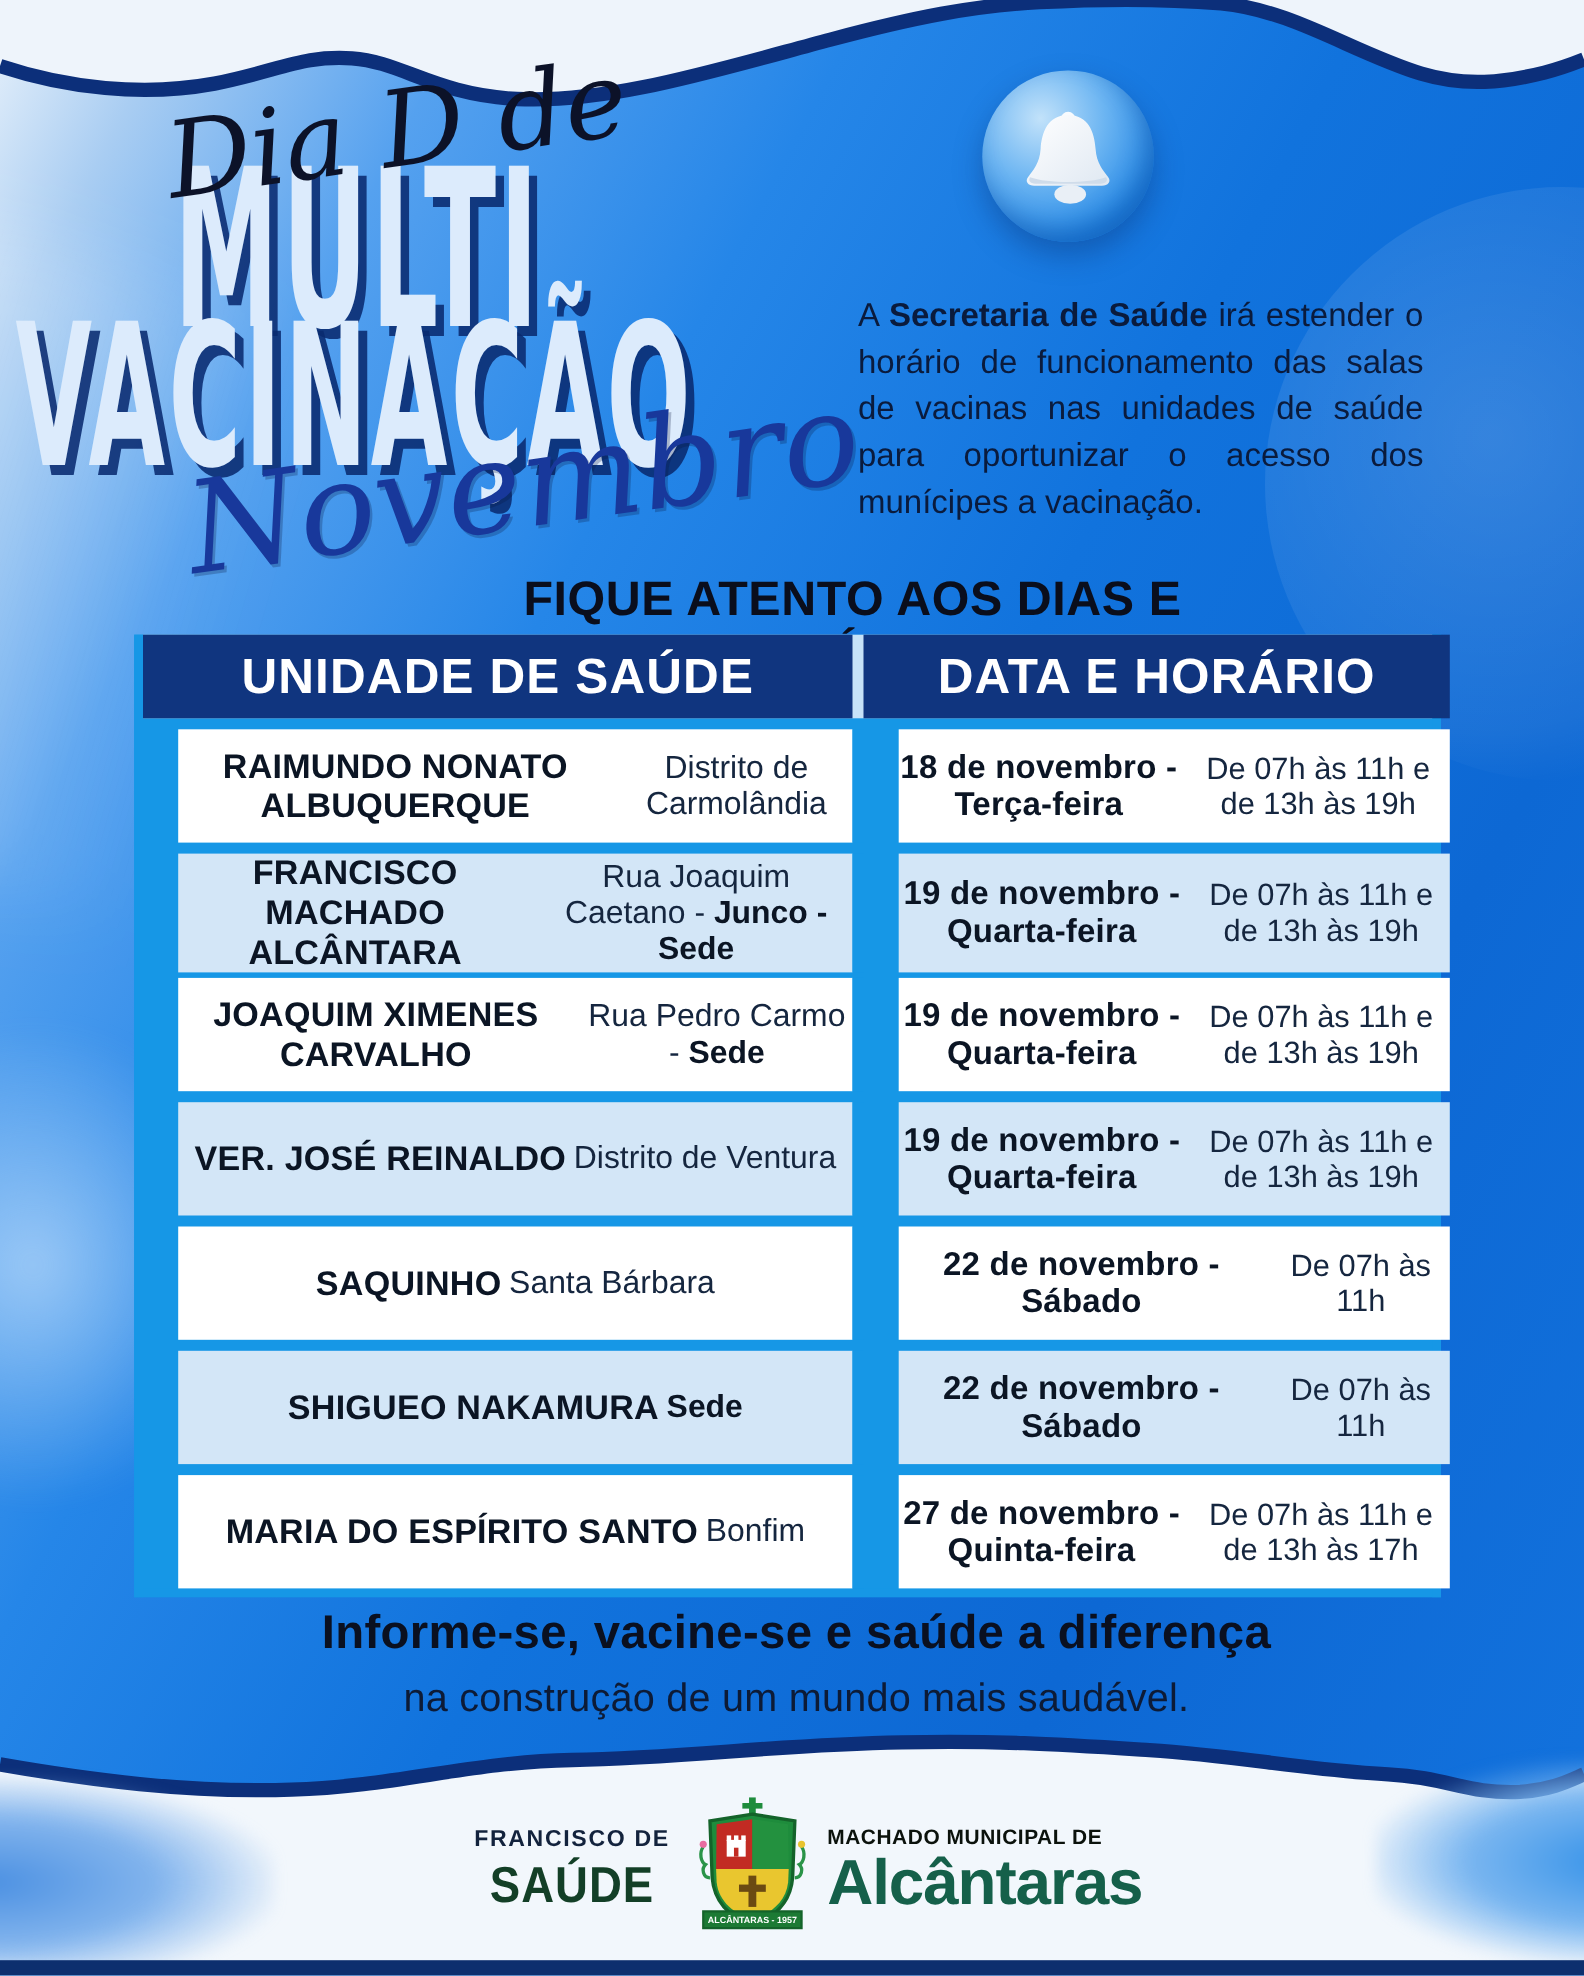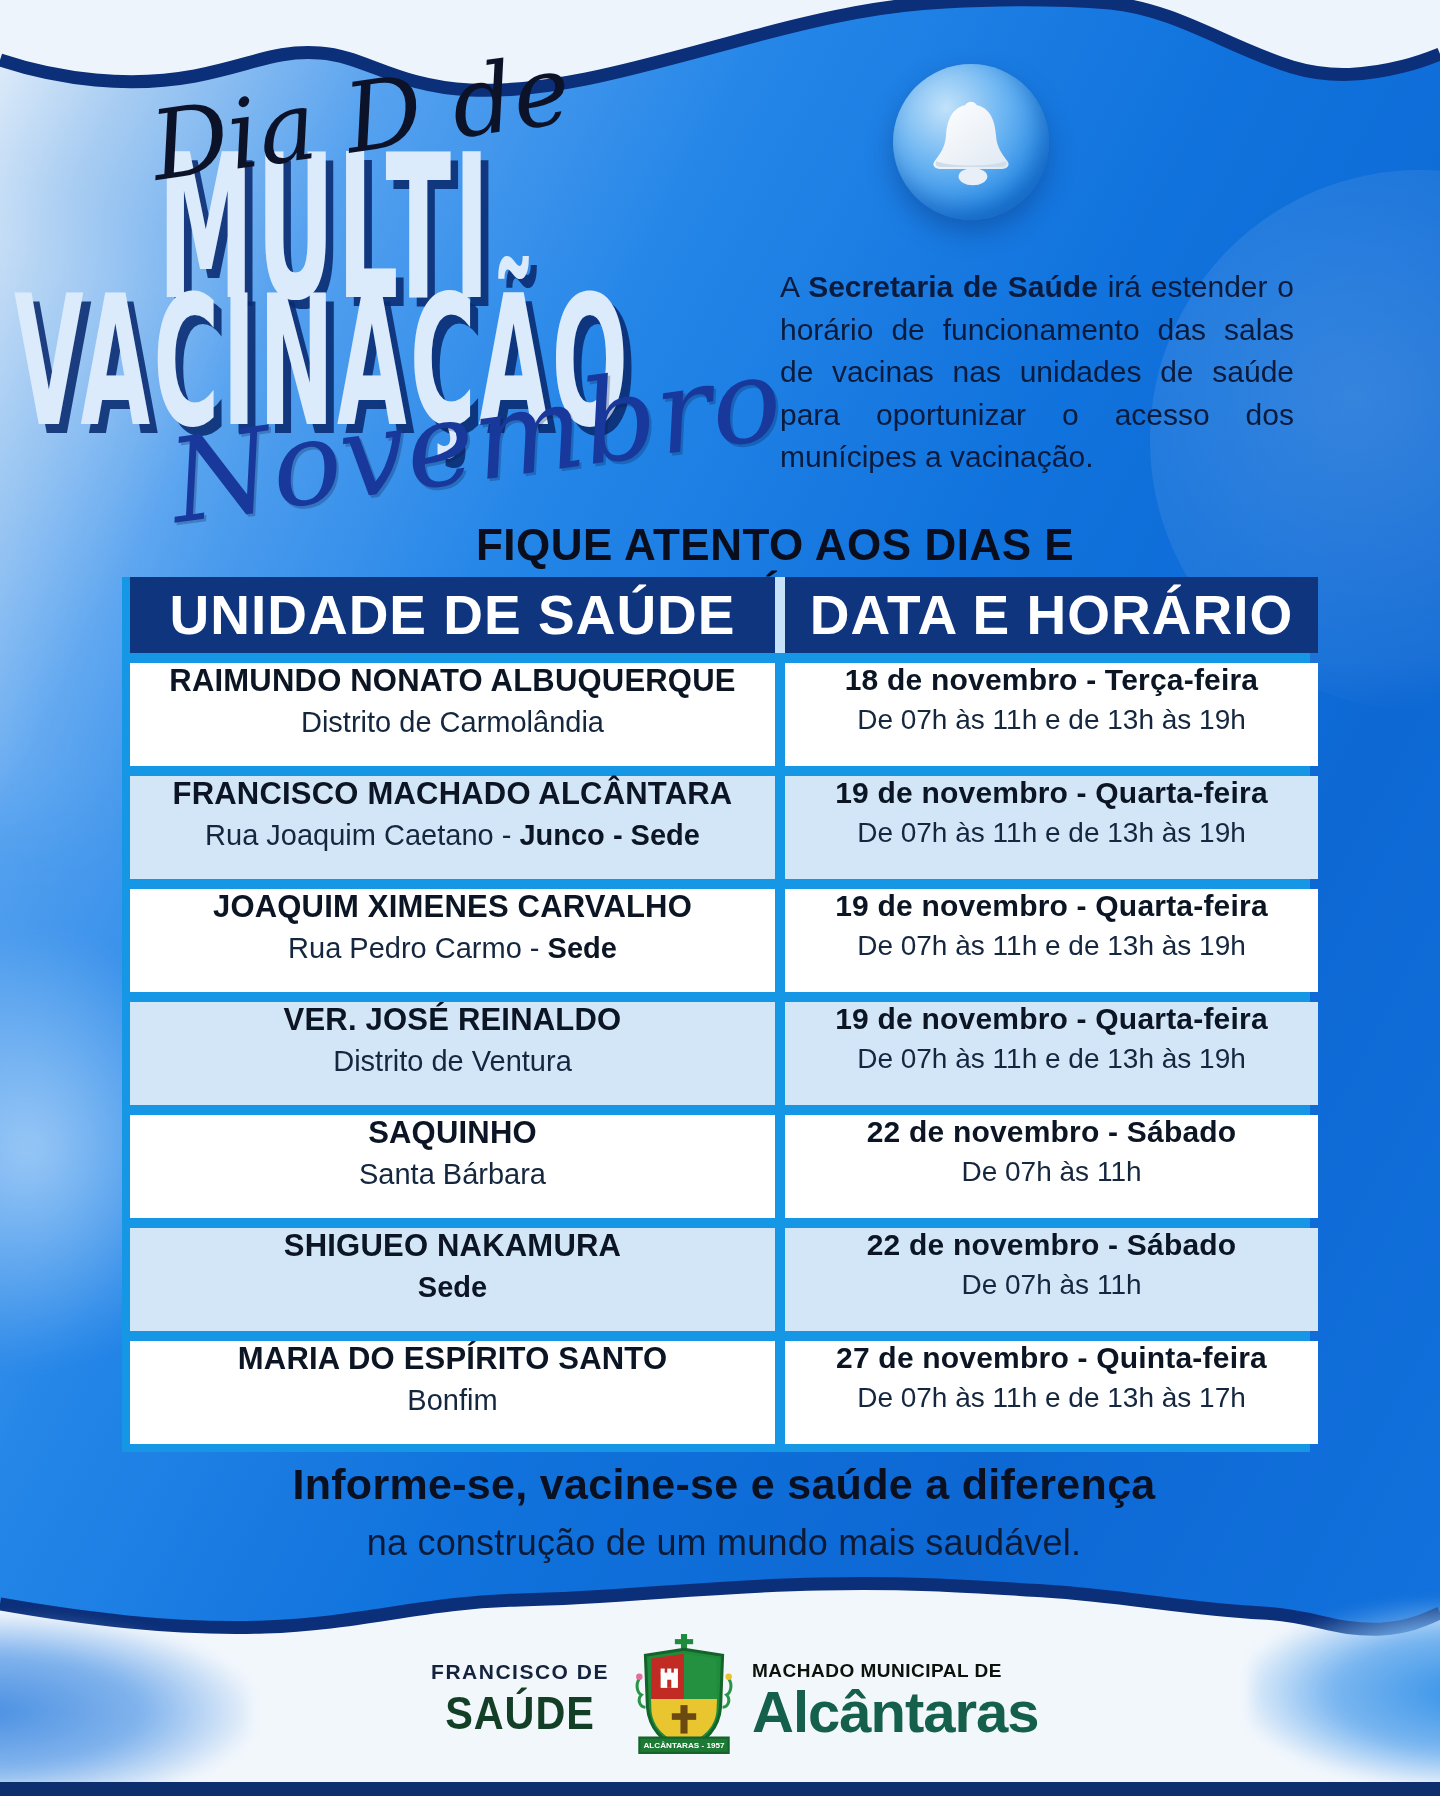--- a/index.html
+++ b/index.html
@@ -55,26 +55,26 @@
 
   
   .section-heading { left:350px; top:520px; width:850px; z-index:5; text-align:center;
     font-size:44px; font-weight:800; letter-spacing:.5px; color:#0a0e1c; }
 
   
   .schedule { left:122px; top:577px; width:1188px; z-index:5; background:#1697e6;
     border-left:8px solid #1697e6; border-right:8px solid #1697e6; border-bottom:8px solid #1697e6;
     display:flex; flex-direction:column; }
   .thead { display:grid; grid-template-columns:645px 10px 533px; height:76px; background:#c6e2f8; }
-  .hcell { background:#10357f; color:#fff; font-size:55px; font-weight:700; letter-spacing:1px;
+  .hcell { background:#10357f; color:#fff; font-size:45px; font-weight:700; letter-spacing:1px;
     display:flex; align-items:center; justify-content:center; }
   .tbody { display:flex; flex-direction:column; gap:10px; margin-top:10px; }
   .trow { display:grid; grid-template-columns:645px 10px 533px; height:103px; }
-  .trow .cell { background:#ffffff; display:flex; flex-direction:column; align-items:center;
-    gap:7px; text-align:center; }
+  .trow .cell { background:#ffffff; display:flex; align-items:center;
+    justify-content:center; gap:7px; text-align:center;margin-left:32px; }
   .trow.alt .cell { background:#d3e6f7; }
   .vsep { background:#1697e6; }
   .cell .l1 { font-size:31px; font-weight:700; color:#0b1524; letter-spacing:.2px; }
   .cell .l2 { font-size:29px; font-weight:400; color:#15263f; }
   .cell .l2 .b { font-weight:700; color:#0b1524; }
   .datetime .l1 { font-size:30px; }
   .datetime .l2 { font-size:28px; }
 
   
   .footer-msg { left:130px; top:1460px; width:1188px; z-index:5; text-align:center; }

